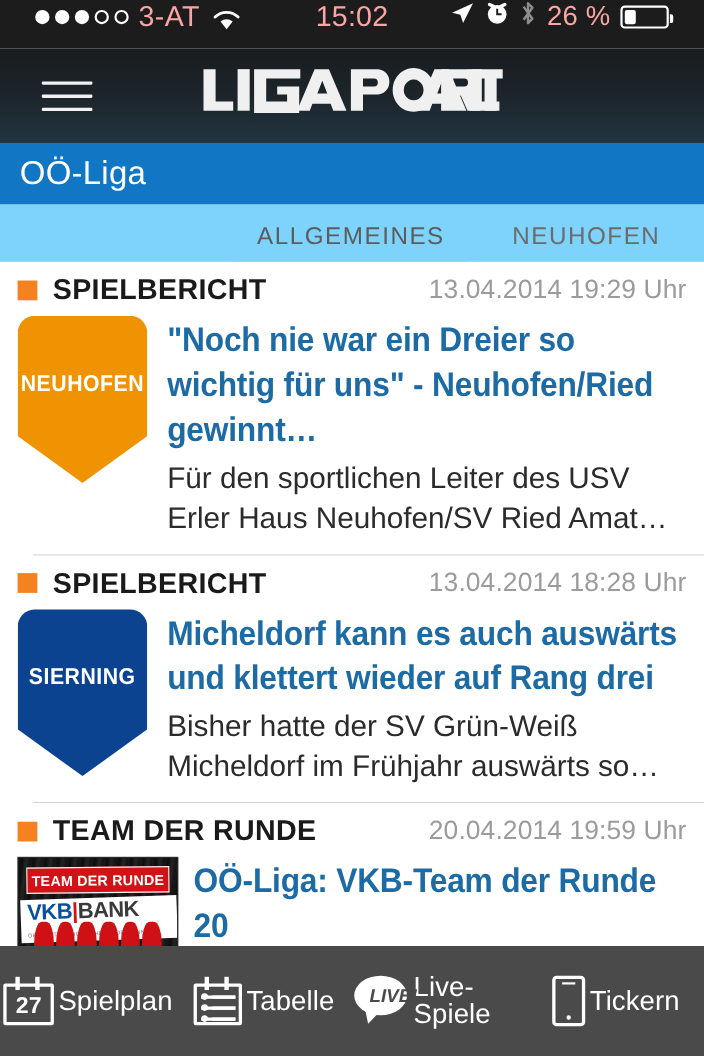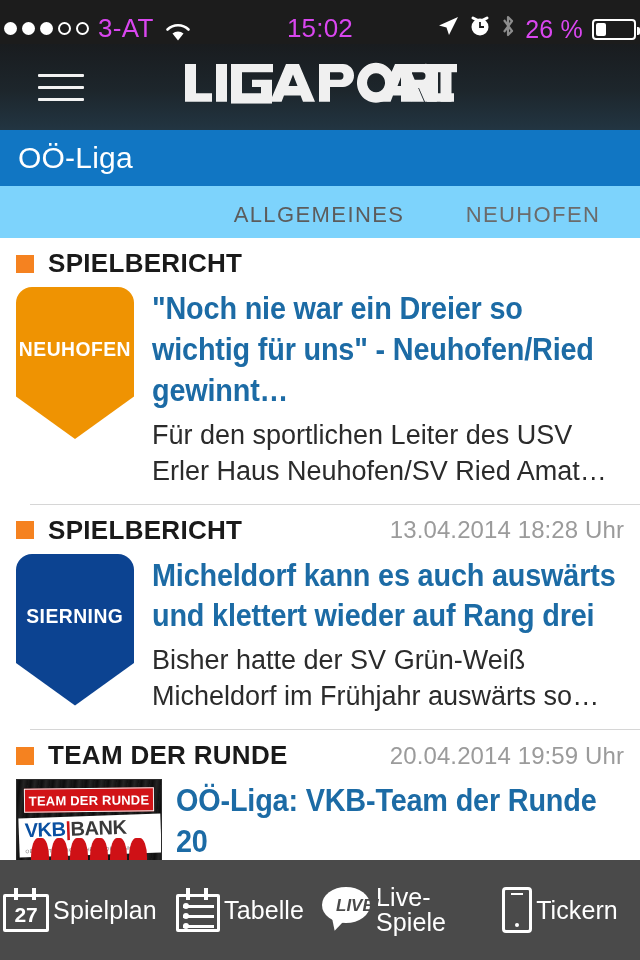--- a/index.html
+++ b/index.html
@@ -10,24 +10,24 @@
     overflow: hidden;
   }
   #app { position: relative; width: 640px; height: 960px; overflow: hidden; background:#fff; }
 
   
   .statusbar {
     position: relative;
     height: 44px;
     background: #1c1c1c;
     display: flex;
-    align-items: flex-end;
-    color: #d946ef;
+    align-items: flex-start;
+    color: #fca5a5;
     font-size: 25px;
-    padding: 0 4px;
+    padding: 0 32px;
   }
   .sb-left { display: flex; align-items: center; gap: 9px; }
   .dots { display: flex; align-items: center; gap: 5px; }
   .dot { width: 13px; height: 13px; border-radius: 50%; background: #fff; }
   .dot.empty { background: transparent; border: 2px solid #fff; width: 13px; height: 13px; }
   .carrier { font-size: 26px; letter-spacing: 0.3px; }
   .wifi { display: inline-block; width: 26px; height: 20px; position: relative; margin-left: 2px;}
   .sb-center {
     position: absolute; left: 0; right: 0; text-align: center;
     font-size: 26px; letter-spacing: 0.2px;
@@ -270,20 +270,21 @@
       <span>NEUHOFEN</span>
     </div>
   </div>
 
   <div class="list">
 
     <div class="article">
       <div class="art-head">
         <span class="cat-square"></span>
         <span class="cat-label">SPIELBERICHT</span>
+        <span class="art-date">13.04.2014 19:29 Uhr</span>
       </div>
       <div class="art-body">
         <div class="badge" style="--bc:#ef9302">
           <span class="shape"></span>
           <span class="txt">NEUHOFEN</span>
         </div>
         <div class="art-text">
           <div class="headline">"Noch nie war ein Dreier so wichtig für uns" - Neuhofen/Ried gewinnt…</div>
           <div class="teaser">Für den sportlichen Leiter des USV Erler Haus Neuhofen/SV Ried Amat…</div>
         </div>

